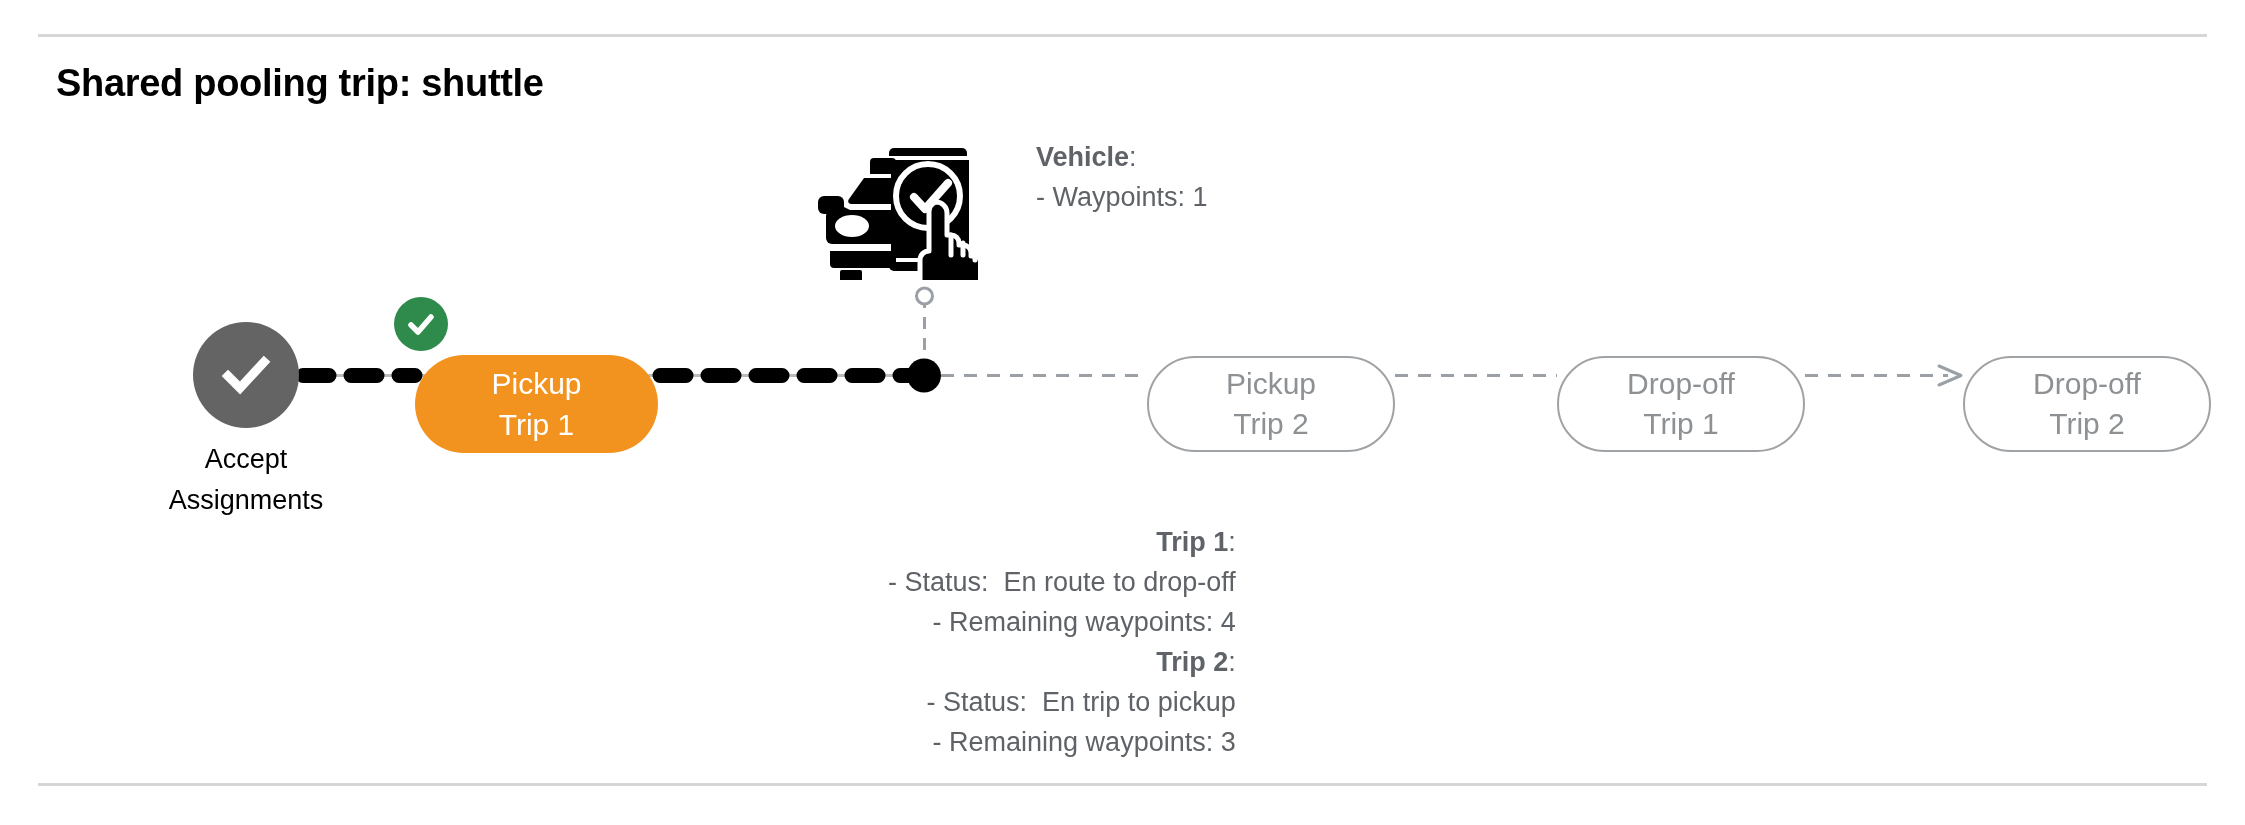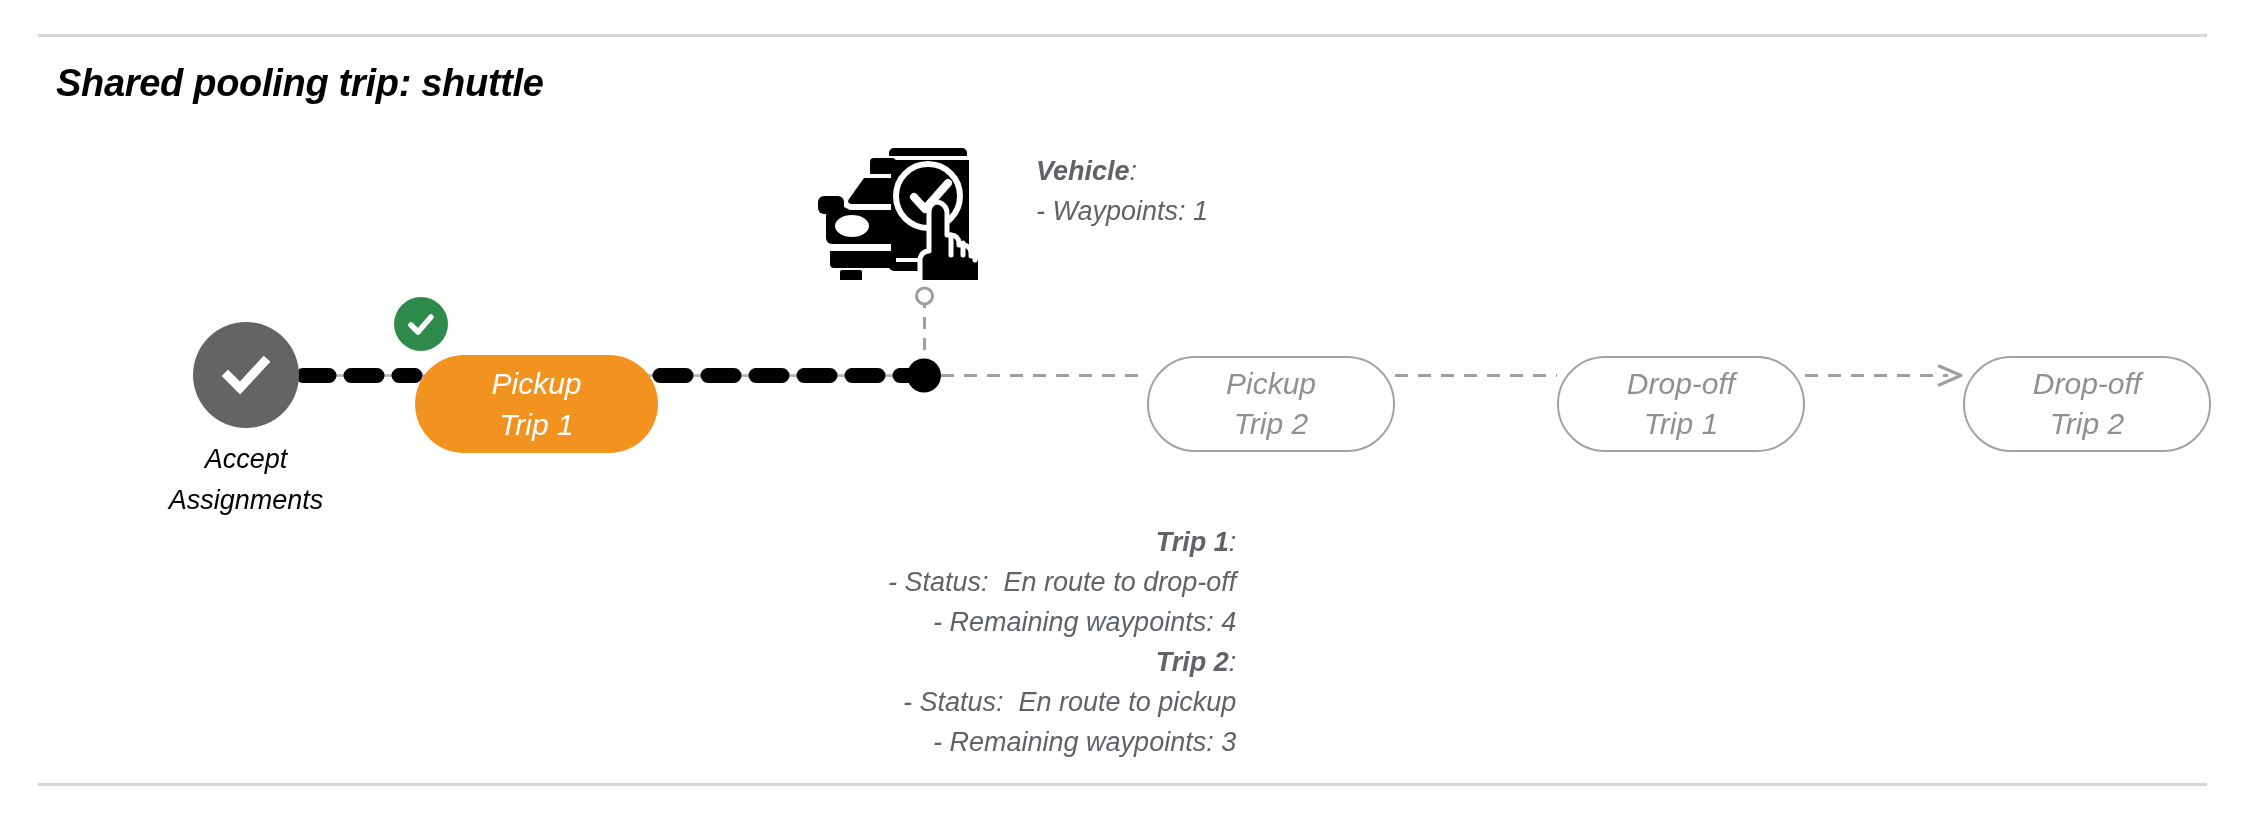--- a/index.html
+++ b/index.html
@@ -12,21 +12,20 @@
     width: 2245px;
     height: 825px;
     position: relative;
     overflow: hidden;
     -webkit-font-smoothing: antialiased;
   }
 
   .canvas {
     position: absolute;
     inset: 0;
-    font-style: italic;
   }
 
   
   .divider {
     position: absolute;
     left: 38px;
     right: 38px;
     height: 3px;
     background: #d6d6d6;
   }
@@ -153,21 +152,21 @@
     position: absolute;
     font-size: 27px;
     line-height: 40px;
     color: #5f6368;
     white-space: nowrap;
   }
   .annot b {
     color: #5f6368;
     font-weight: bold;
   }
-  .annot-vehicle { left: 1036px; top: 151px; }
+  .annot-vehicle { left: 1036px; top: 137px; }
   .annot-trips   { left: 888px;  top: 522px; text-align: right; }
 </style>
 </head>
 <body>
 
 <div class="canvas">
 
   <div class="divider top"></div>
   <div class="divider bottom"></div>
 
@@ -276,17 +275,17 @@
     <div>- Waypoints: 1</div>
   </div>
 
   <div class="annot annot-trips">
 
     <div><b><span>Trip 1</span></b><span>:</span></div>
     <div><span>- Status:</span>&nbsp;&nbsp;<span>En route to drop-off</span></div>
     <div>- Remaining waypoints: 4</div>
 
     <div><b><span>Trip 2</span></b><span>:</span></div>
-    <div><span>- Status:</span>&nbsp;&nbsp;<span>En route to pickup</span></div>
+    <div><span>- Status:</span>&nbsp;&nbsp;<span>En trip to pickup</span></div>
     <div>- Remaining waypoints: 3</div>
   </div>
 
 </div>
 
 </body></html>

